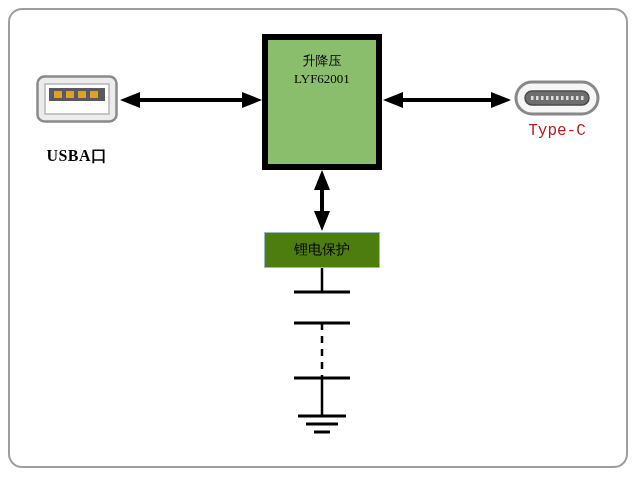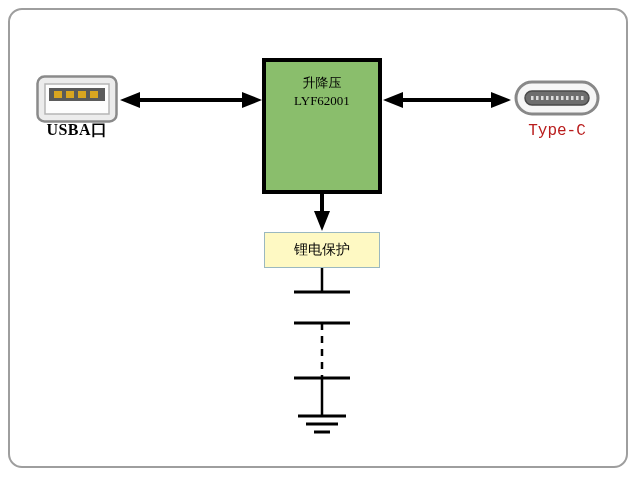--- a/index.html
+++ b/index.html
@@ -9,33 +9,33 @@
     overflow:hidden;
   }
   .frame{
     position:absolute;left:8px;top:8px;width:620px;height:460px;
     border:2px solid #9e9e9e;border-radius:14px;background:#ffffff;
     box-sizing:border-box;
   }
   .connectors{position:absolute;left:0;top:0;width:640px;height:480px;pointer-events:none;}
   .soc-box{
     position:absolute;left:262px;top:34px;width:120px;height:136px;
-    background:#8abe6c;border:4px solid #000000;box-sizing:border-box;
+    background:#8abe6c;border:6px solid #000000;box-sizing:border-box;
     color:#000;text-align:center;padding-top:12px;
-    font-size:13px;line-height:18px;margin-top:24px;
+    font-size:13px;line-height:18px;
   }
   .protect-box{
     position:absolute;left:264px;top:232px;width:116px;height:36px;
-    background:#fef9c3;border:1px solid #9ab8c0;box-sizing:border-box;
+    background:#4d7c0f;border:1px solid #9ab8c0;box-sizing:border-box;
     display:flex;align-items:center;justify-content:center;
     font-size:14px;color:#000;
   }
   .usba-icon{position:absolute;left:36px;top:75px;width:82px;height:48px;}
   .usba-label{
-    position:absolute;left:26px;top:120px;width:102px;text-align:center;
+    position:absolute;left:26px;top:146px;width:102px;text-align:center;
     font-size:16px;color:#000;font-weight:bold;letter-spacing:0.5px;
   }
   .typec-icon{position:absolute;left:514px;top:80px;width:86px;height:36px;}
   .typec-label{
     position:absolute;left:512px;top:122px;width:90px;text-align:center;
     font-size:16px;color:#b91c1c;font-family:"Liberation Mono","DejaVu Sans Mono",monospace;
   }
 </style>
 </head>
 <body>

